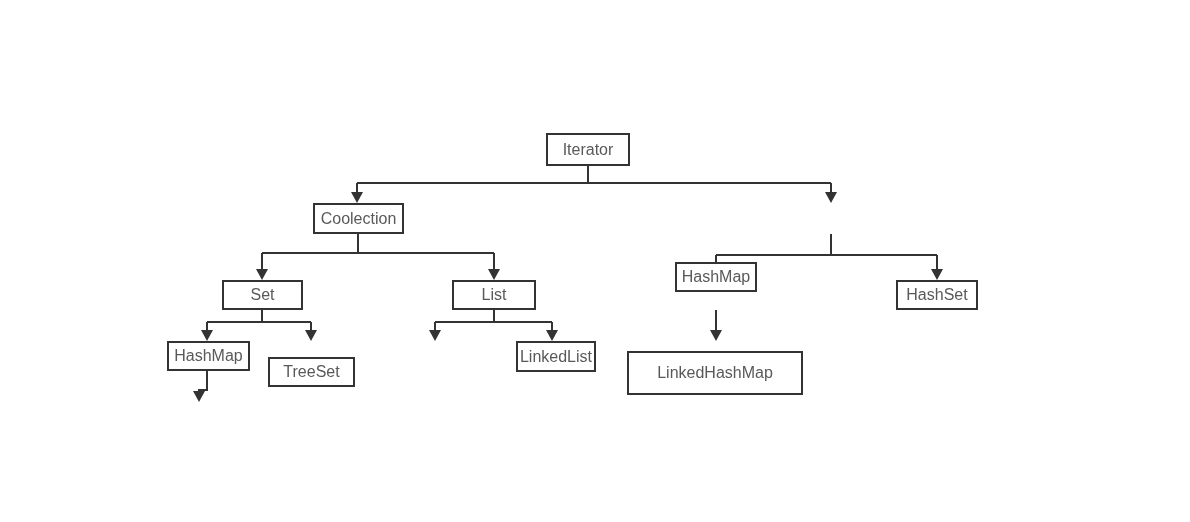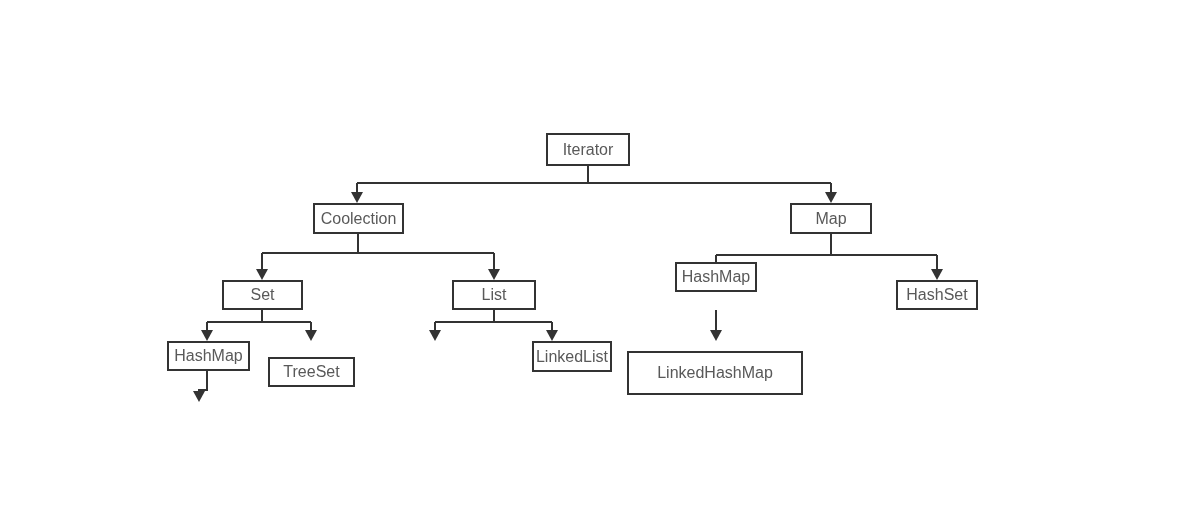--- a/index.html
+++ b/index.html
@@ -90,33 +90,32 @@
     <g>
       <path d="M207,371 L207,390 L199,390 L199,391"></path>
       <polygon points="199,402 193,391 205,391"></polygon>
     </g>
   </svg>
 
   <div class="node" style="left:546px; top:133px; width:84px;  height:33px">Iterator</div>
 
   <div class="node" style="left:313px; top:203px; width:91px;  height:31px">Coolection</div>
 
-  <div class="node" style="left:790px; top:203px; width:82px;  height:31px">Map</div>
 
   <div class="node" style="left:222px; top:280px; width:81px;  height:30px">Set</div>
 
   <div class="node" style="left:452px; top:280px; width:84px;  height:30px">List</div>
 
   <div class="node" style="left:675px; top:262px; width:82px;  height:30px">HashMap</div>
 
   <div class="node" style="left:896px; top:280px; width:82px;  height:30px">HashSet</div>
 
   <div class="node" style="left:167px; top:341px; width:83px;  height:30px">HashMap</div>
 
   <div class="node" style="left:268px; top:357px; width:87px;  height:30px">TreeSet</div>
 
 
-  <div class="node" style="left:532px; top:341px; width:80px;  height:31px">LinkedList</div>
+  <div class="node" style="left:516px; top:341px; width:80px;  height:31px">LinkedList</div>
 
   <div class="node" style="left:627px; top:351px; width:176px; height:44px">LinkedHashMap</div>
 
 
 </div>
 
 </body></html>

